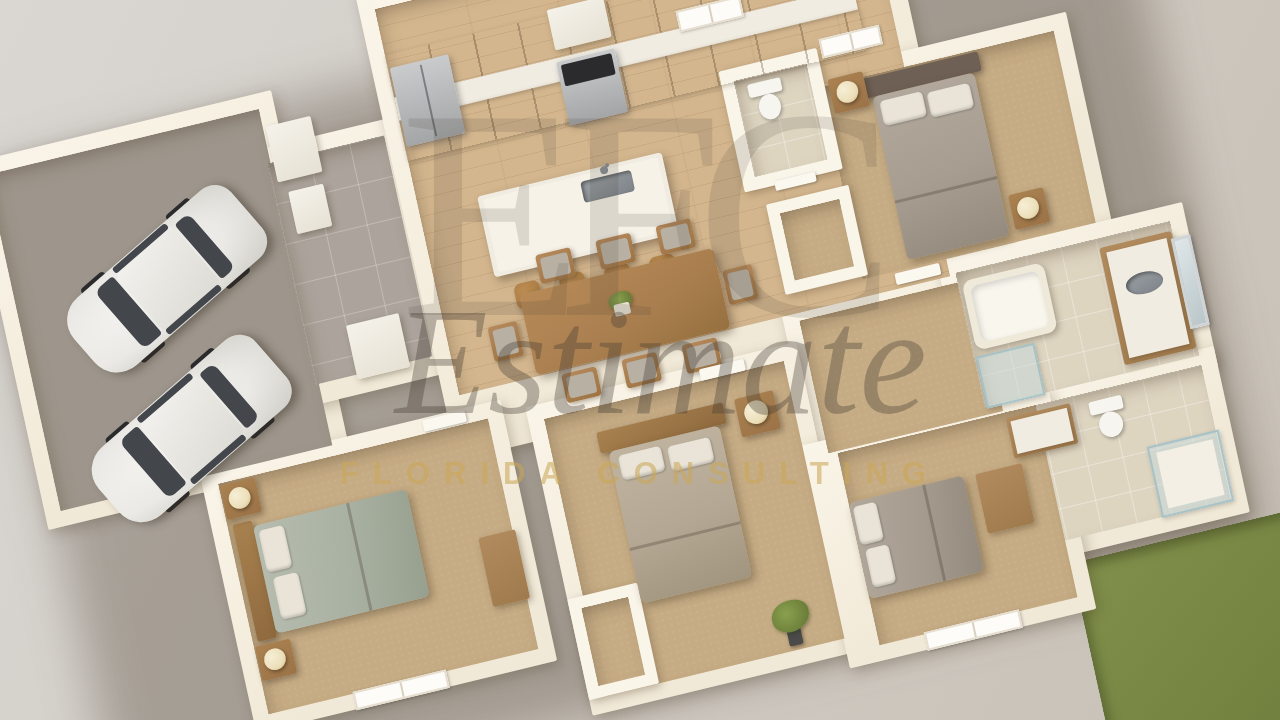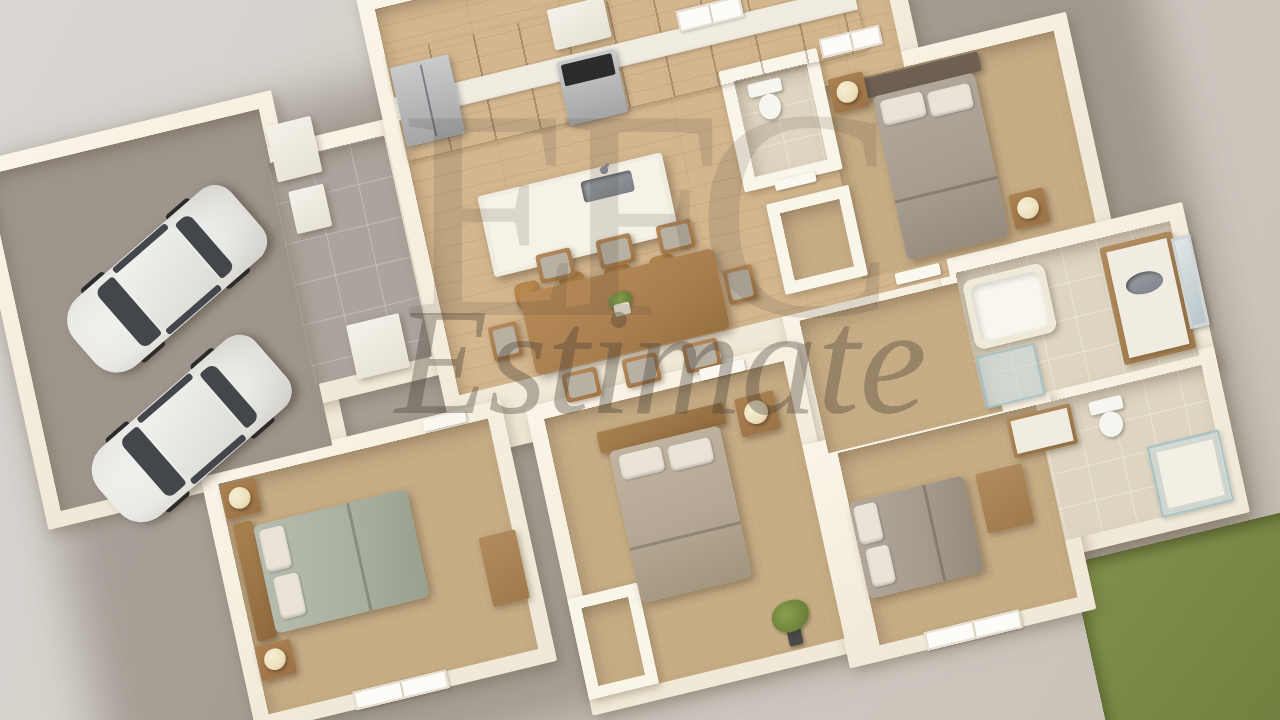--- a/index.html
+++ b/index.html
@@ -267,13 +267,14 @@
     <div class="p doormark" style="left:672px;top:414px;width:46px;height:12px;"></div>
     <div class="p doormark" style="left:390px;top:398px;width:44px;height:12px;"></div>
     <div class="p doormark" style="left:786px;top:246px;width:42px;height:10px;"></div>
 
     <div class="p plantpot" style="left:702px;top:692px;width:14px;height:18px;"></div>
     <div class="p plantleaf" style="left:690px;top:664px;width:38px;height:32px;"></div>
   </div>
 
   <div class="wm wm-mono">EFC</div>
   <div class="wm wm-script">Estimate</div>
+  <div class="wm wm-sub">FLORIDA CONSULTING</div>
 </div>
 
 </body></html>

